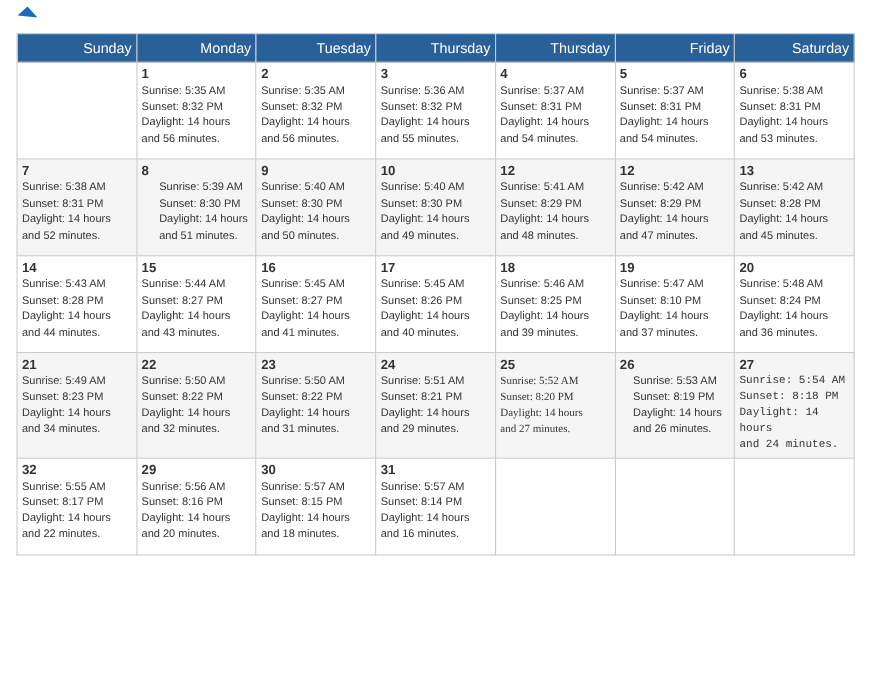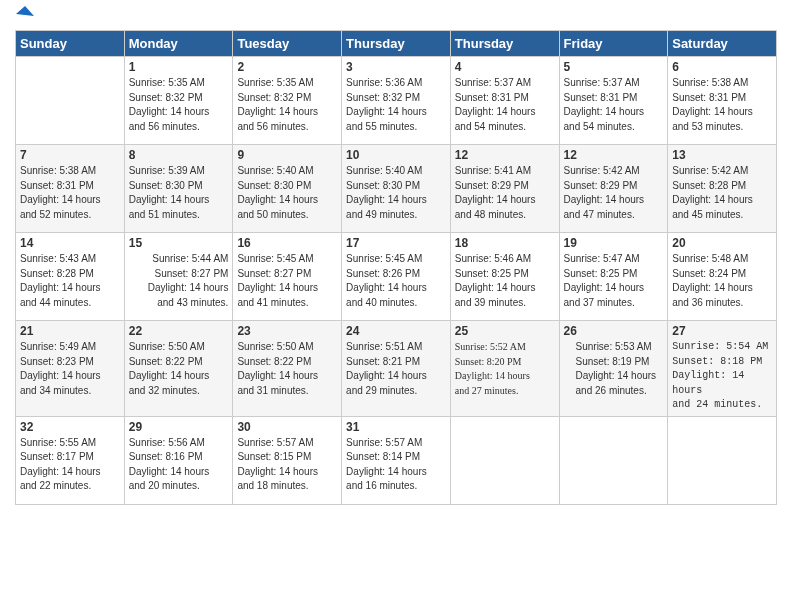--- a/index.html
+++ b/index.html
@@ -53,23 +53,23 @@
     }
     table {
       width: 100%;
       border-collapse: collapse;
       table-layout: fixed;
     }
     thead tr th {
       background: #2a6099;
       color: #fff;
       font-size: 13px;
-      font-weight: bold;
+      font-weight: normal;
       padding: 5px 4px;
-      text-align: left;
+      text-align: right;
       border: 1px solid #ccc;
     }
     tbody tr td {
       vertical-align: top;
       border: 1px solid #ccc;
       padding: 3px 4px;
       font-size: 10.5px;
       color: #333;
       height: 88px;
     }
@@ -174,21 +174,21 @@
       <tr>
         <td>
           <span class="day-number">7</span>
           <div class="day-info" style="white-space: pre-line;">Sunrise: 5:38 AM
 Sunset: 8:31 PM
 Daylight: 14 hours
 and 52 minutes.</div>
         </td>
         <td>
           <span class="day-number">8</span>
-          <div class="day-info" style="white-space: pre-line;">Sunrise: 5:39 AM
+          <div class="day-info" style="white-space: pre-line; margin-left: 16px;">Sunrise: 5:39 AM
 Sunset: 8:30 PM
 Daylight: 14 hours
 and 51 minutes.</div>
         </td>
         <td>
           <span class="day-number">9</span>
           <div class="day-info" style="white-space: pre-line;">Sunrise: 5:40 AM
 Sunset: 8:30 PM
 Daylight: 14 hours
 and 50 minutes.</div>
@@ -225,21 +225,21 @@
       <tr>
         <td>
           <span class="day-number">14</span>
           <div class="day-info" style="white-space: pre-line;">Sunrise: 5:43 AM
 Sunset: 8:28 PM
 Daylight: 14 hours
 and 44 minutes.</div>
         </td>
         <td>
           <span class="day-number">15</span>
-          <div class="day-info" style="white-space: pre-line; text-align: right;">Sunrise: 5:44 AM
+          <div class="day-info" style="white-space: pre-line;">Sunrise: 5:44 AM
 Sunset: 8:27 PM
 Daylight: 14 hours
 and 43 minutes.</div>
         </td>
         <td>
           <span class="day-number">16</span>
           <div class="day-info" style="white-space: pre-line;">Sunrise: 5:45 AM
 Sunset: 8:27 PM
 Daylight: 14 hours
 and 41 minutes.</div>
@@ -254,21 +254,21 @@
         <td>
           <span class="day-number">18</span>
           <div class="day-info" style="white-space: pre-line;">Sunrise: 5:46 AM
 Sunset: 8:25 PM
 Daylight: 14 hours
 and 39 minutes.</div>
         </td>
         <td>
           <span class="day-number">19</span>
           <div class="day-info" style="white-space: pre-line;">Sunrise: 5:47 AM
-Sunset: 8:25 PM
+Sunset: 8:10 PM
 Daylight: 14 hours
 and 37 minutes.</div>
         </td>
         <td>
           <span class="day-number">20</span>
           <div class="day-info" style="white-space: pre-line;">Sunrise: 5:48 AM
 Sunset: 8:24 PM
 Daylight: 14 hours
 and 36 minutes.</div>
         </td>

